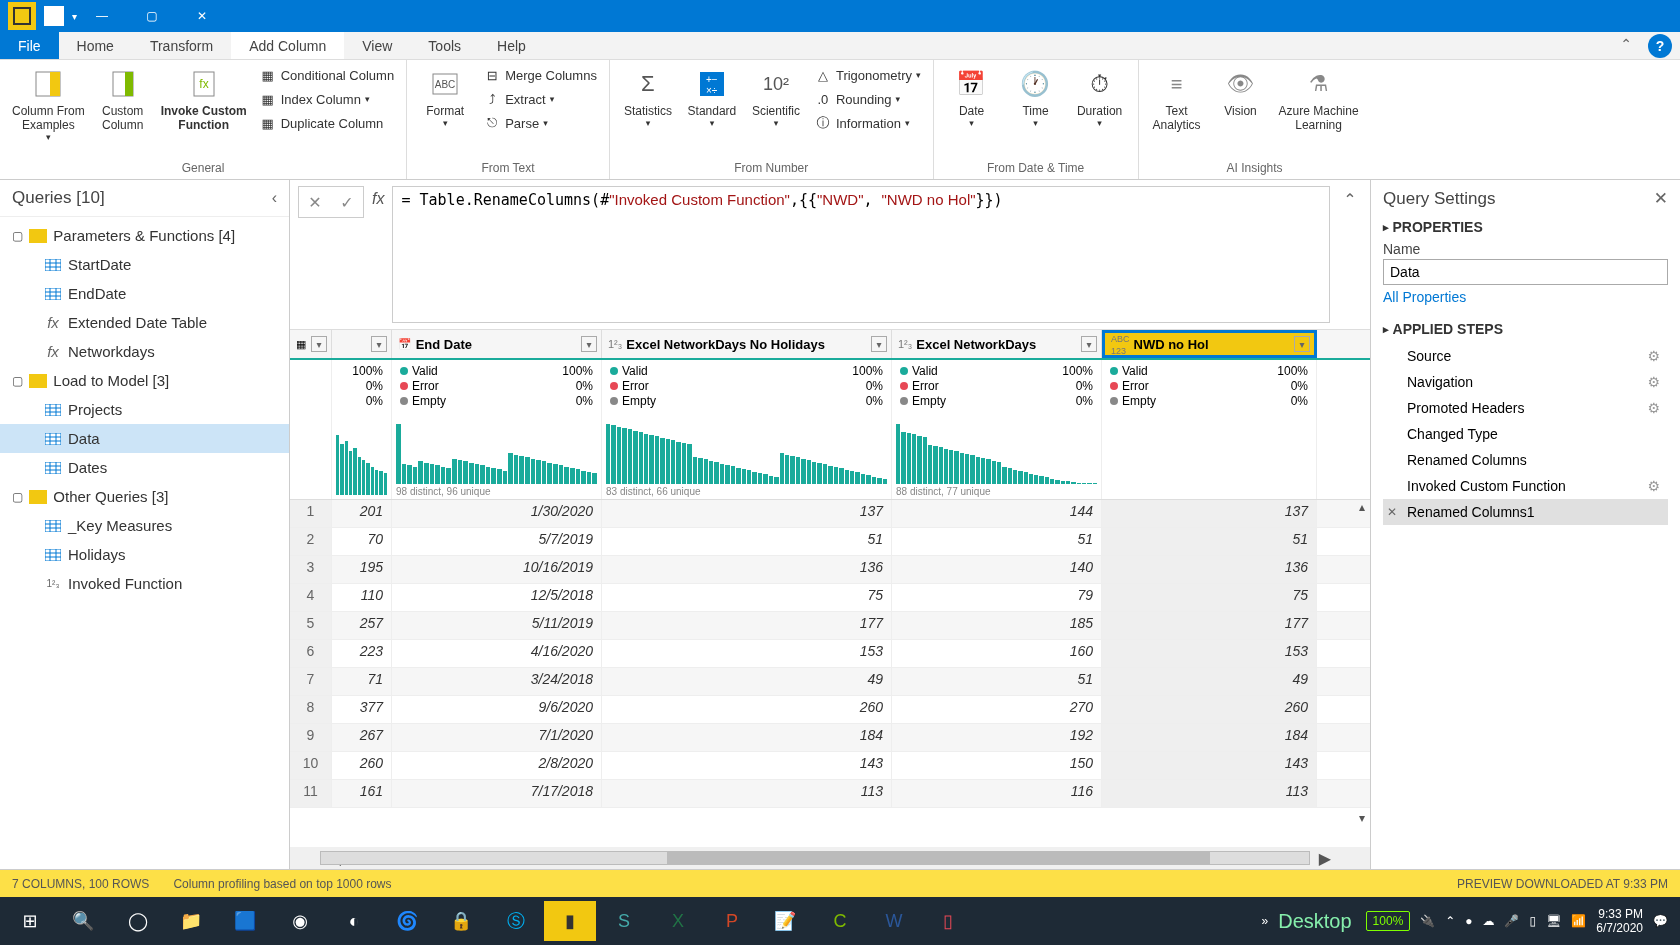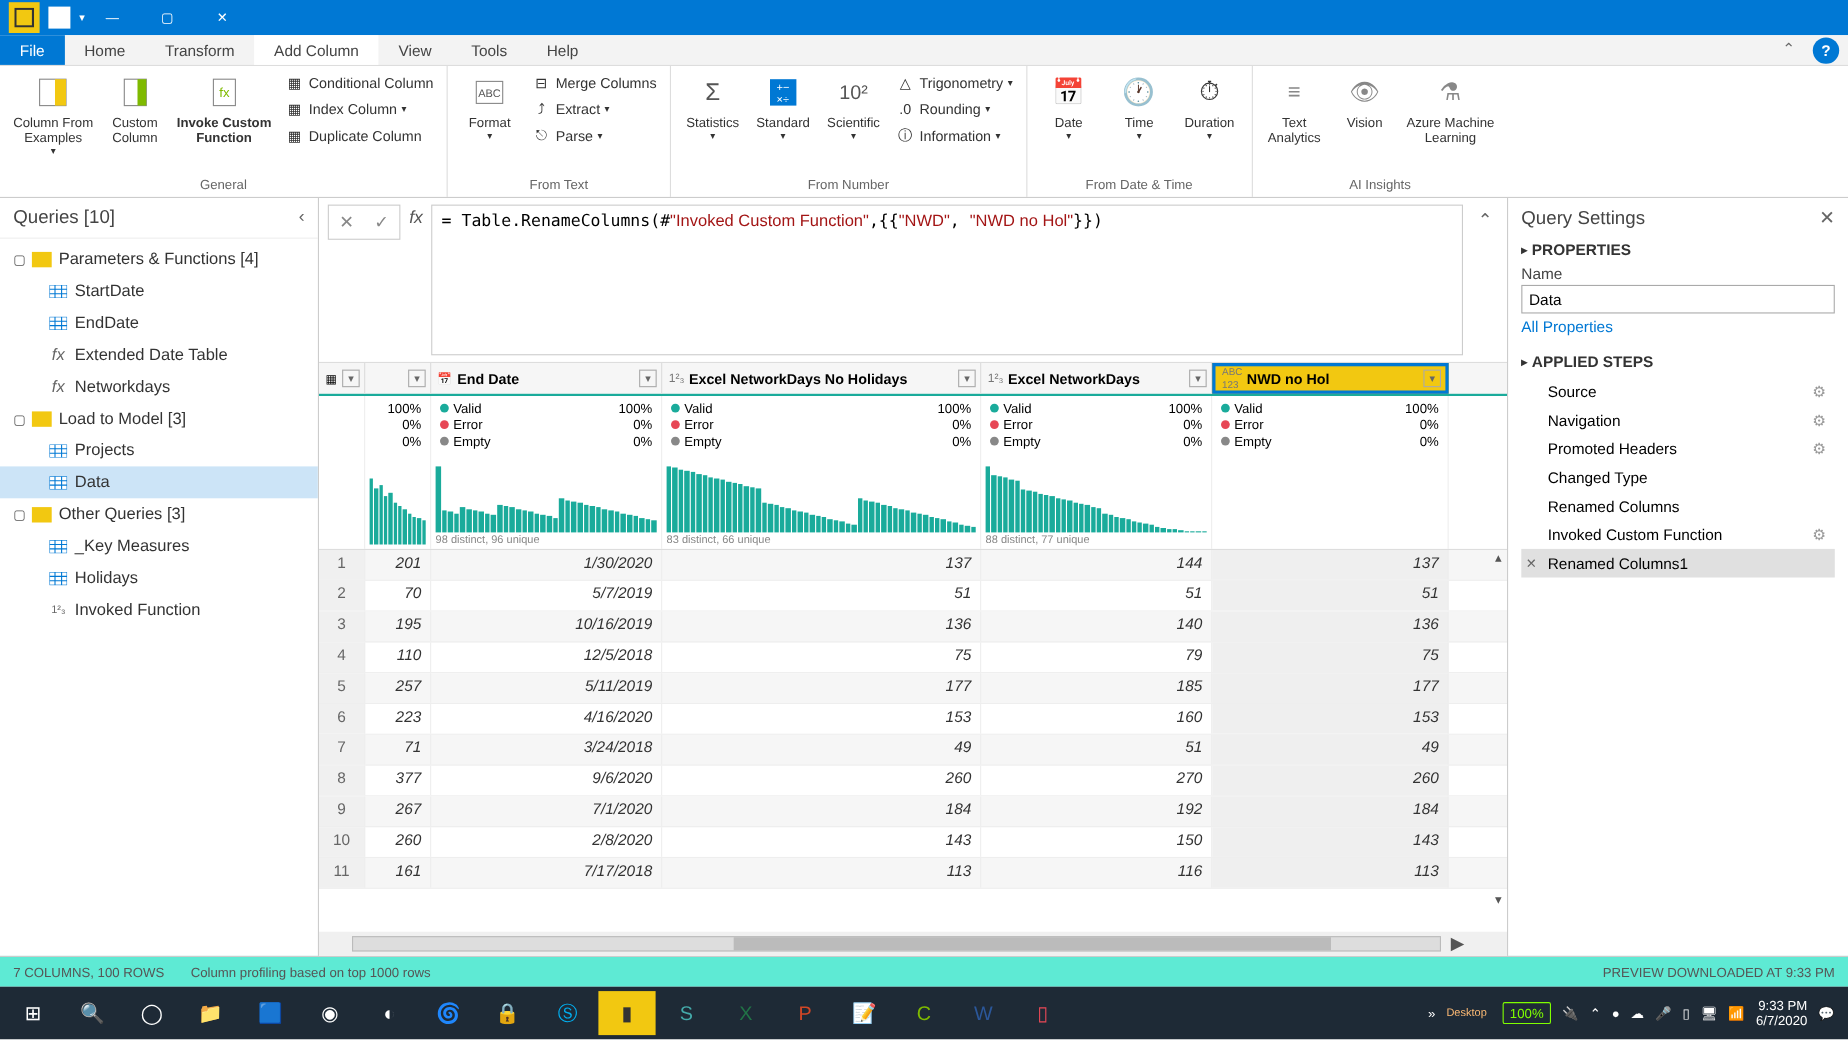--- a/index.html
+++ b/index.html
@@ -104,31 +104,31 @@
 .section-head { font-weight: bold; font-size: 14px; margin: 10px 0 6px 0; display: flex; align-items: center; gap: 4px; color: #333; }
 .name-input { width: 100%; padding: 4px 6px; font-size: 14px; border: 1px solid #aaa; margin-bottom: 4px; }
 .all-props { color: #0078d4; font-size: 14px; cursor: pointer; }
 .steps-list { list-style: none; margin-top: 4px; }
 .steps-list li { padding: 5px 8px 5px 24px; font-size: 14px; cursor: pointer; display: flex; align-items: center; position: relative; }
 .steps-list li .gear { margin-left: auto; color: #999; }
 .steps-list li.selected { background: #e0e0e0; }
 .steps-list li.selected::before { content: "✕"; position: absolute; left: 4px; color: #666; font-size: 12px; }
 
 
-.status-bar { height: 28px; background: #5eead4; border-top: 1px solid #ccc; display: flex; align-items: center; font-size: 12px; color: #555; padding: 0 12px; }
+.status-bar { height: 28px; background: #fde047; border-top: 1px solid #ccc; display: flex; align-items: center; font-size: 12px; color: #555; padding: 0 12px; }
 .status-bar .right { margin-left: auto; }
 
 
 .taskbar { height: 48px; background: #1e2a36; display: flex; align-items: center; padding: 0 4px; gap: 2px; }
 .taskbar .tb-icon { width: 52px; height: 40px; display: flex; align-items: center; justify-content: center; color: #fff; font-size: 18px; cursor: pointer; }
 .taskbar .tb-icon.square { background: rgba(255,255,255,0.08); }
 .taskbar .tray { margin-left: auto; display: flex; align-items: center; gap: 10px; color: #fff; font-size: 12px; padding-right: 8px; }
 .taskbar .battery { border: 1px solid #7fff00; color: #7fff00; padding: 2px 6px; border-radius: 2px; font-size: 12px; }
 .taskbar .clock { font-size: 12px; text-align: right; line-height: 1.2; }
-.taskbar .desktop-label { color: #fdba74; font-size: 10px; margin-right: 4px; }
+.taskbar .desktop-label { color: #86efac; font-size: 20px; margin-right: 4px; }
 .formula-str { color: #a31515; }
 </style>
 </head>
 <body>
 
 <div class="title-bar">
   <div class="app-icon">
     <svg width="18" height="18" viewBox="0 0 18 18">
         <rect width="18" height="18" fill="#333"></rect>
         <rect x="2" y="2" width="14" height="14" fill="#f2c811"></rect>
@@ -397,20 +397,32 @@
           <span class="qi-icon">
             <svg width="16" height="12">
               <rect width="16" height="12" fill="#fff" stroke="#0078d4"></rect>
               <line x1="0" y1="4" x2="16" y2="4" stroke="#0078d4"></line>
               <line x1="0" y1="8" x2="16" y2="8" stroke="#0078d4"></line>
               <line x1="5" y1="0" x2="5" y2="12" stroke="#0078d4"></line>
               <line x1="11" y1="0" x2="11" y2="12" stroke="#0078d4"></line>
             </svg>
           </span>
           <span>Data</span>
+        </div>
+        <div class="query-item">
+          <span class="qi-icon">
+            <svg width="16" height="12">
+              <rect width="16" height="12" fill="#fff" stroke="#0078d4"></rect>
+              <line x1="0" y1="4" x2="16" y2="4" stroke="#0078d4"></line>
+              <line x1="0" y1="8" x2="16" y2="8" stroke="#0078d4"></line>
+              <line x1="5" y1="0" x2="5" y2="12" stroke="#0078d4"></line>
+              <line x1="11" y1="0" x2="11" y2="12" stroke="#0078d4"></line>
+            </svg>
+          </span>
+          <span>Dates</span>
         </div>
         <div class="query-folder">
           <span class="folder-caret">▢</span>
           <span class="folder-icon"></span>
           <span>Other Queries [3]</span>
         </div>
         <div class="query-item">
           <span class="qi-icon">
             <svg width="16" height="12">
               <rect width="16" height="12" fill="#fff" stroke="#0078d4"></rect>

